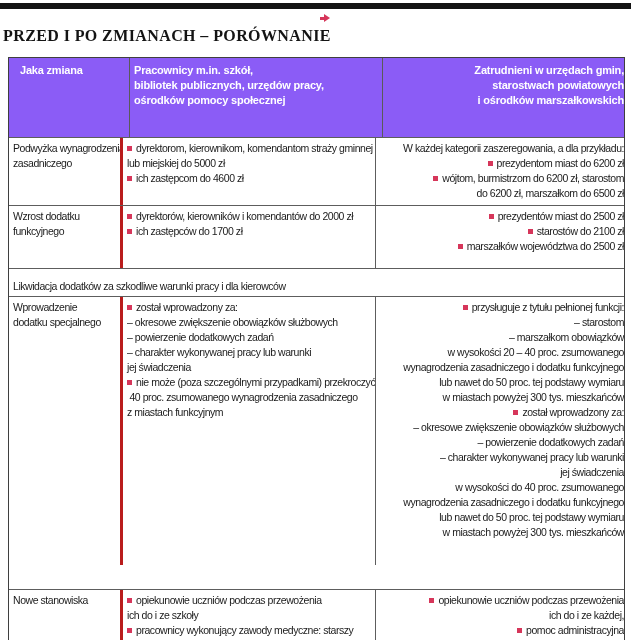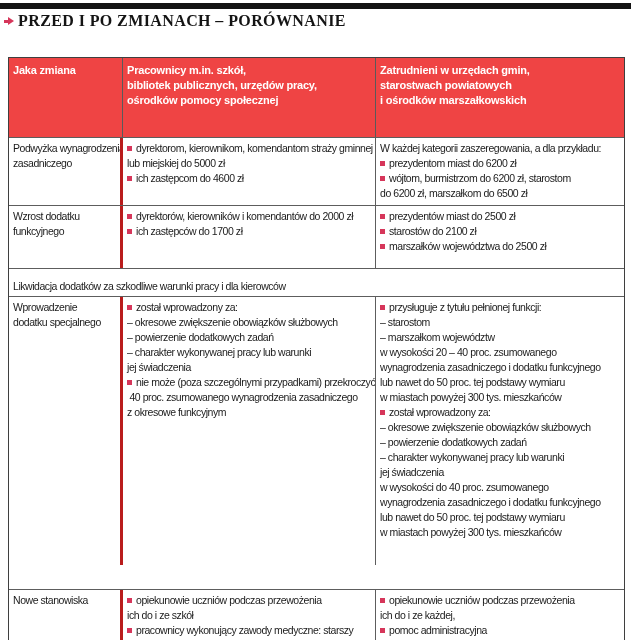--- a/index.html
+++ b/index.html
@@ -2,41 +2,41 @@
 <html><head>
 <meta charset="utf-8">
 <style>
   html,body { margin:0; padding:0; }
   body {
     width:631px; height:640px; background:#ffffff; overflow:hidden;
     position:relative; font-family:"Liberation Sans", sans-serif;
   }
   .topbar { position:absolute; left:0; top:3px; width:631px; height:6px; background:#141414; }
   .title-wrap {
-    position:absolute; left:3px; top:12px; display:flex; align-items:center; gap:3px;
+    position:absolute; left:3px; top:12px; display:flex; align-items:flex-end; gap:3px;flex-direction:column;
   }
   .arrow { position:relative; width:12px; height:12px; flex:0 0 auto; }
   .arrow::before { content:""; position:absolute; left:1px; top:5px; width:5px; height:3px; background:#d6365a; }
   .arrow::after  { content:""; position:absolute; left:5px; top:2px; width:0; height:0;
                    border-left:6px solid #d6365a; border-top:4.5px solid transparent; border-bottom:4.5px solid transparent; }
   .page-title {
     font-family:"Liberation Serif", serif; font-weight:bold; font-size:16px;
     letter-spacing:0.4px; color:#141414; white-space:nowrap;
   }
   .tbl {
     position:absolute; left:8px; top:57px; width:617px; box-sizing:border-box;
     border-left:1px solid #3f3f3f; border-right:1px solid #3f3f3f; border-top:1px solid #3f3f3f;
   }
   .row { display:flex; box-sizing:border-box; border-top:1px solid #5d5d5d; overflow:hidden; }
   .row:first-child { border-top:none; }
-  .header-row { background:#ef4444; }
+  .header-row { background:#8b5cf6;padding-left:7px; }
   .cell { box-sizing:border-box; padding:3px 0 0 4px; overflow:hidden; }
   .c1 { width:114px; border-right:3px solid #b91c1c; }
   .c2 { width:253px; border-right:1px solid #5d5d5d; }
-  .c3 { flex:1; }
+  .c3 { flex:1;text-align:right; }
   .header-row .c1, .header-row .c2 { border-right:1px solid #5a5a5a; }
   .hline {
     color:#ffffff; font-weight:bold; font-size:11px; line-height:15px;
     letter-spacing:-0.2px; white-space:nowrap;
   }
   .header-row .cell { padding-top:5px; }
   .line {
     font-size:10.5px; line-height:15px; letter-spacing:-0.45px;
     color:#1b1b1b; white-space:nowrap;
   }
@@ -116,26 +116,26 @@
         <div class="line">dodatku specjalnego</div>
       </div>
       <div class="cell c2">
         <div class="line"><span class="bullet"></span>został wprowadzony za:</div>
         <div class="line">– okresowe zwiększenie obowiązków służbowych</div>
         <div class="line">– powierzenie dodatkowych zadań</div>
         <div class="line">– charakter wykonywanej pracy lub warunki</div>
         <div class="line">jej świadczenia</div>
         <div class="line"><span class="bullet"></span>nie może (poza szczególnymi przypadkami) przekroczyć</div>
         <div class="line">&nbsp;40 proc. zsumowanego wynagrodzenia zasadniczego</div>
-        <div class="line">z okresowe funkcyjnym</div>
+        <div class="line">z miastach funkcyjnym</div>
       </div>
       <div class="cell c3">
         <div class="line"><span class="bullet"></span>przysługuje z tytułu pełnionej funkcji:</div>
         <div class="line">– starostom</div>
-        <div class="line">– marszałkom województw</div>
+        <div class="line">– marszałkom obowiązków</div>
         <div class="line">w wysokości 20 – 40 proc. zsumowanego</div>
         <div class="line">wynagrodzenia zasadniczego i dodatku funkcyjnego</div>
         <div class="line">lub nawet do 50 proc. tej podstawy wymiaru</div>
         <div class="line">w miastach powyżej 300 tys. mieszkańców</div>
         <div class="line"><span class="bullet"></span>został wprowadzony za:</div>
         <div class="line">– okresowe zwiększenie obowiązków służbowych</div>
         <div class="line">– powierzenie dodatkowych zadań</div>
         <div class="line">– charakter wykonywanej pracy lub warunki</div>
         <div class="line">jej świadczenia</div>
         <div class="line">w wysokości do 40 proc. zsumowanego</div>
@@ -143,21 +143,21 @@
         <div class="line">lub nawet do 50 proc. tej podstawy wymiaru</div>
         <div class="line">w miastach powyżej 300 tys. mieszkańców</div>
       </div>
     </div>
     <div class="row" style="height: 66px; margin-top: 24px;">
       <div class="cell c1">
         <div class="line">Nowe stanowiska</div>
       </div>
       <div class="cell c2">
         <div class="line"><span class="bullet"></span>opiekunowie uczniów podczas przewożenia</div>
-        <div class="line">ich do i ze szkół</div>
+        <div class="line">ich do i ze szkoły</div>
         <div class="line"><span class="bullet"></span>pracownicy wykonujący zawody medyczne: starszy</div>
         <div class="line">lekarz, lekarz, starsza pielęgniarka, pielęgniarka</div>
       </div>
       <div class="cell c3">
         <div class="line"><span class="bullet"></span>opiekunowie uczniów podczas przewożenia</div>
         <div class="line">ich do i ze każdej,</div>
         <div class="line"><span class="bullet"></span>pomoc administracyjna</div>
       </div>
     </div>
     <div class="row stub-row" style="height: 9px;"></div>

